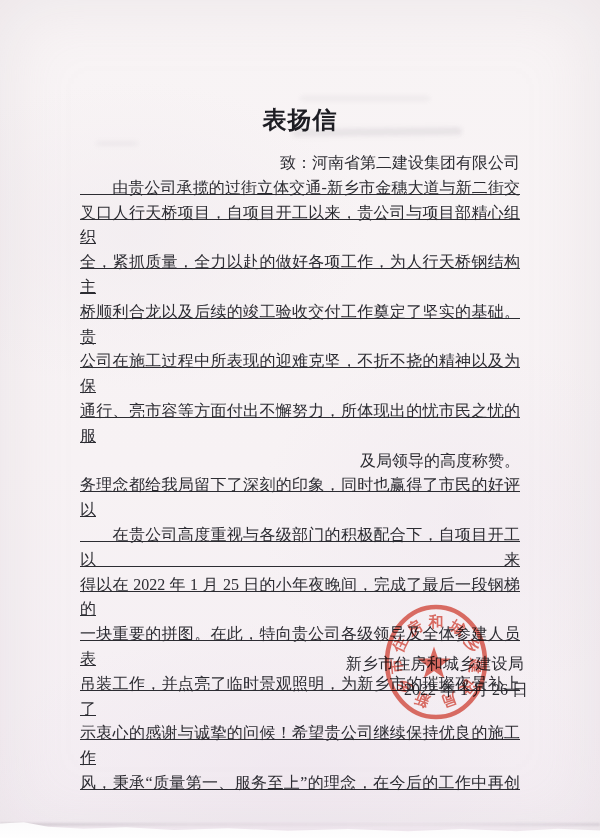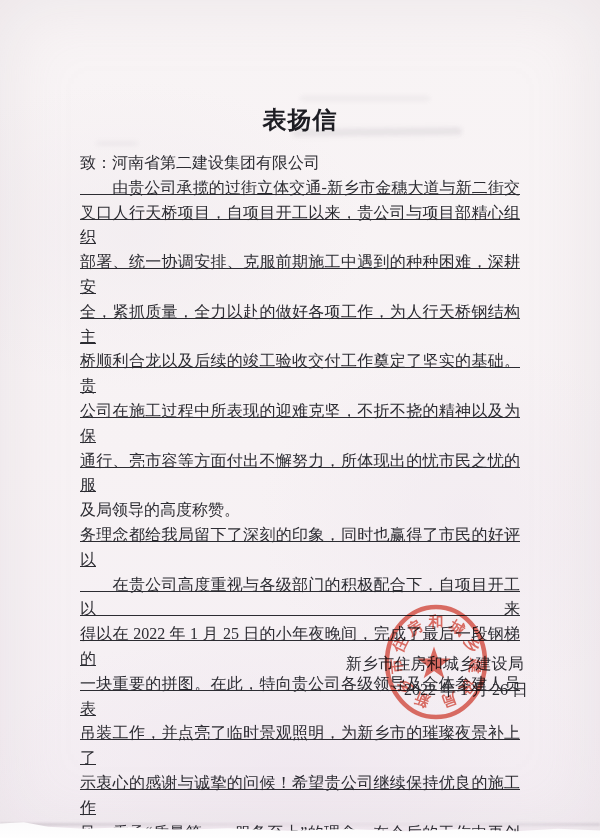--- a/index.html
+++ b/index.html
@@ -21,21 +21,21 @@
   .title {
     position: absolute; top: 104px; left: 0; width: 600px;
     text-align: center;
     font-size: 24px; font-weight: bold; color: #1d1d23;
     letter-spacing: 1px;
   }
   .body-text {
     position: absolute; left: 80px; top: 151px; width: 440px;
     font-size: 16px; line-height: 24.8px; color: #2c2c32;
   }
-  .line { white-space: pre-wrap; }
+  .line { white-space: pre-wrap; text-align: right; }
   .just { text-align: justify; text-align-last: justify; text-decoration: underline; }
   .signature {
     position: absolute; top: 651px; left: 0; width: 524px;
     text-align: right; font-size: 16px; color: #2c2c32;
   }
   .sig-org { line-height: 25px; letter-spacing: 0.2px; }
   .sig-date { line-height: 25px; margin-top: 1px; margin-right: -4px; }
   .seal {
     position: absolute; left: 370px; top: 596px;
     width: 132px; height: 132px;
@@ -65,21 +65,20 @@
   <div class="smudge smudge-b"></div>
   <div class="smudge smudge-a"></div>
   <div class="smudge smudge-c"></div>
 
   <div class="title">表扬信</div>
 
   <div class="body-text">
     <div class="line">致：河南省第二建设集团有限公司</div>
     <div class="line just">　　由贵公司承揽的过街立体交通-新乡市金穗大道与新二街交</div>
     <div class="line just">叉口人行天桥项目，自项目开工以来，贵公司与项目部精心组织</div>
-    <div class="line just">部署、统一协调安排、克服前期施工中遇到的种种困难，深耕安</div>
     <div class="line just">全，紧抓质量，全力以赴的做好各项工作，为人行天桥钢结构主</div>
     <div class="line just">桥顺利合龙以及后续的竣工验收交付工作奠定了坚实的基础。贵</div>
     <div class="line just">公司在施工过程中所表现的迎难克坚，不折不挠的精神以及为保</div>
     <div class="line just">通行、亮市容等方面付出不懈努力，所体现出的忧市民之忧的服</div>
     <div class="line">及局领导的高度称赞。</div>
     <div class="line just">务理念都给我局留下了深刻的印象，同时也赢得了市民的好评以</div>
     <div class="line just">　　在贵公司高度重视与各级部门的积极配合下，自项目开工以来</div>
     <div class="line just">得以在 2022 年 1 月 25 日的小年夜晚间，完成了最后一段钢梯的</div>
     <div class="line just">一块重要的拼图。在此，特向贵公司各级领导及全体参建人员表</div>
     <div class="line just">吊装工作，并点亮了临时景观照明，为新乡市的璀璨夜景补上了</div>

